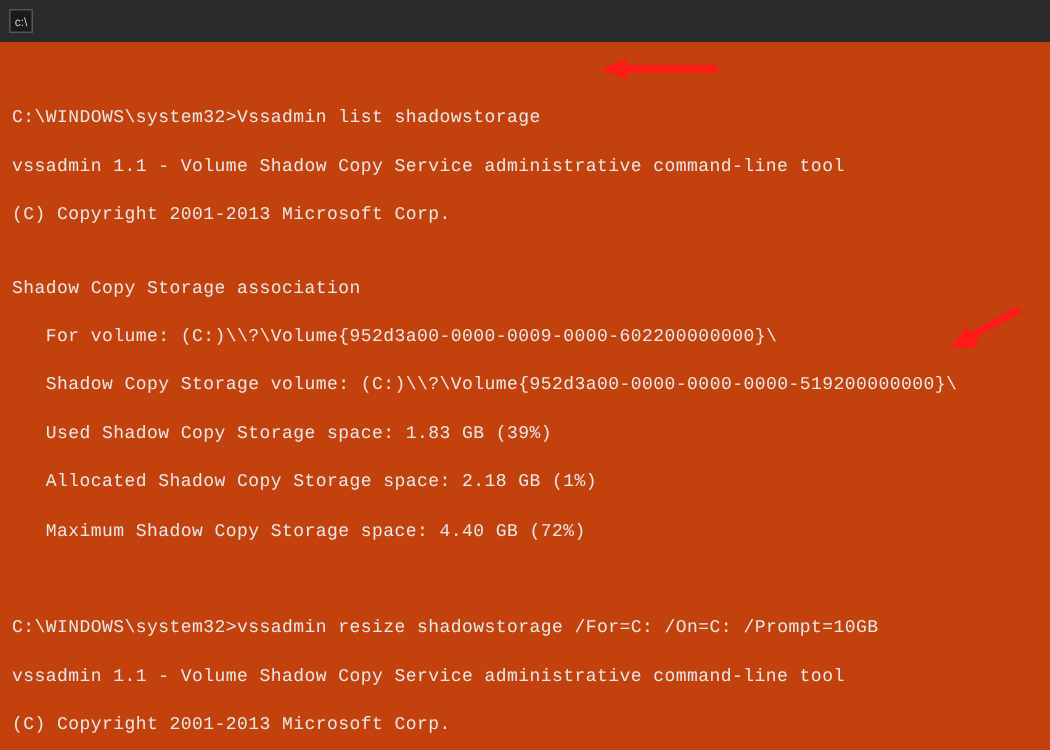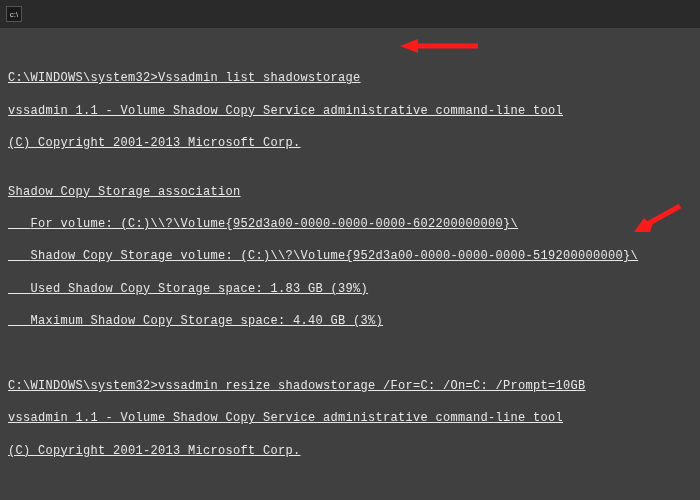--- a/index.html
+++ b/index.html
@@ -35,30 +35,29 @@
       display: flex;
       align-items: center;
       justify-content: center;
       font-size: 8px;
       color: #ccc;
     }
     .titlebar-text {
       flex: 1;
     }
     .terminal {
-      background: #404040;
+      background: #c2410c;
       color: #e8e8e8;
       padding: 10px 8px;
       height: calc(100% - 28px);
       line-height: 1.35;
       white-space: pre-wrap;
       word-break: break-all;
       font-family: Consolas, 'Courier New', monospace;
       letter-spacing: 0.3px;
-      text-decoration: underline;
     }
     .line {
       display: block;
     }
     .prompt-inline {
       display: inline;
     }
     .cmd-inline {
       display: inline;
     }
@@ -86,24 +85,25 @@
   <div class="titlebar-icon">c:\</div>
 </div>
 
 <div class="terminal">
 <span class="line"></span>
 <span class="line"><span class="prompt-inline">C:\WINDOWS\system32&gt;</span><span class="cmd-inline">Vssadmin list shadowstorage</span></span>
 <span class="line">vssadmin 1.1 - Volume Shadow Copy Service administrative command-line tool</span>
 <span class="line">(C) Copyright 2001-2013 Microsoft Corp.</span>
 <span class="line"></span>
 <span class="line">Shadow Copy Storage association</span>
-<span class="line">   For volume: (C:)\\?\Volume{952d3a00-0000-0000-0000-602200000000}\</span>
+<span class="line">   For volume: (C:)\\?\Volume{952d3a00-0000-0009-0000-602200000000}\</span>
 <span class="line">   Shadow Copy Storage volume: (C:)\\?\Volume{952d3a00-0000-0000-0000-519200000000}\</span>
 <span class="line">   Used Shadow Copy Storage space: 1.83 GB (39%)</span>
-<span class="line">   Maximum Shadow Copy Storage space: 4.40 GB (3%)</span>
+<span class="line">   Allocated Shadow Copy Storage space: 2.18 GB (1%)</span>
+<span class="line">   Maximum Shadow Copy Storage space: 4.40 GB (72%)</span>
 <span class="line"></span>
 <span class="line"></span>
 <span class="line"><span class="prompt-inline">C:\WINDOWS\system32&gt;</span><span class="cmd-inline">vssadmin resize shadowstorage /For=C: /On=C: /Prompt=10GB</span></span>
 <span class="line">vssadmin 1.1 - Volume Shadow Copy Service administrative command-line tool</span>
 <span class="line">(C) Copyright 2001-2013 Microsoft Corp.</span>
 <span class="line"></span>
 
 <span class="line"></span>
 
 </div>

